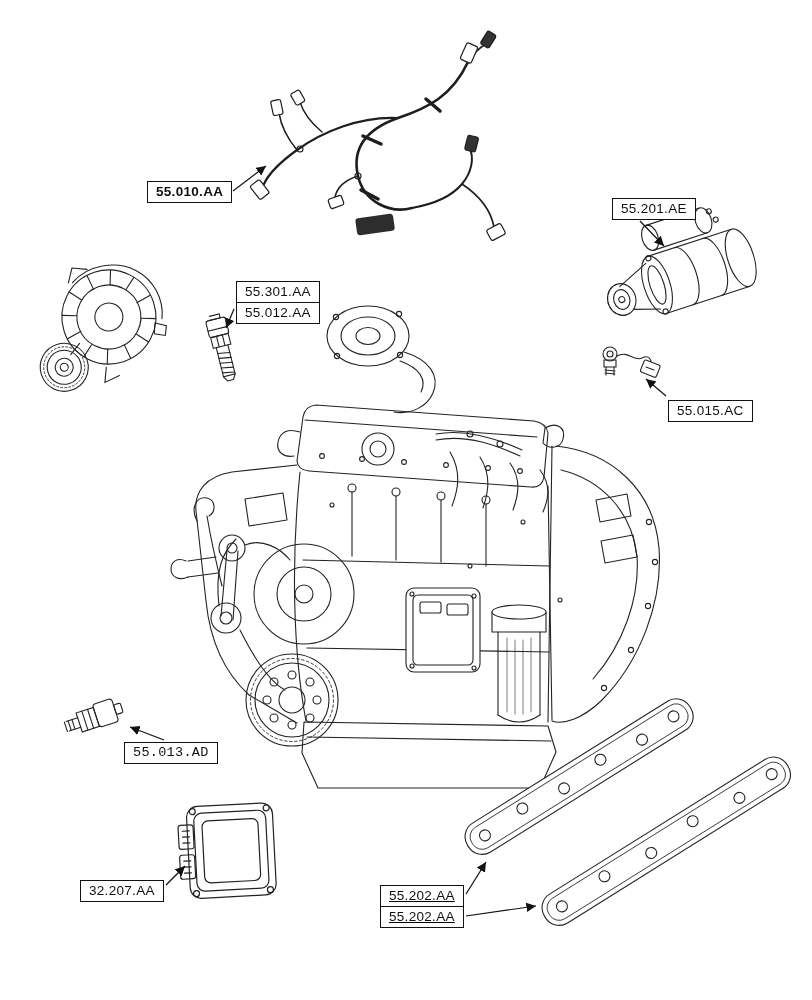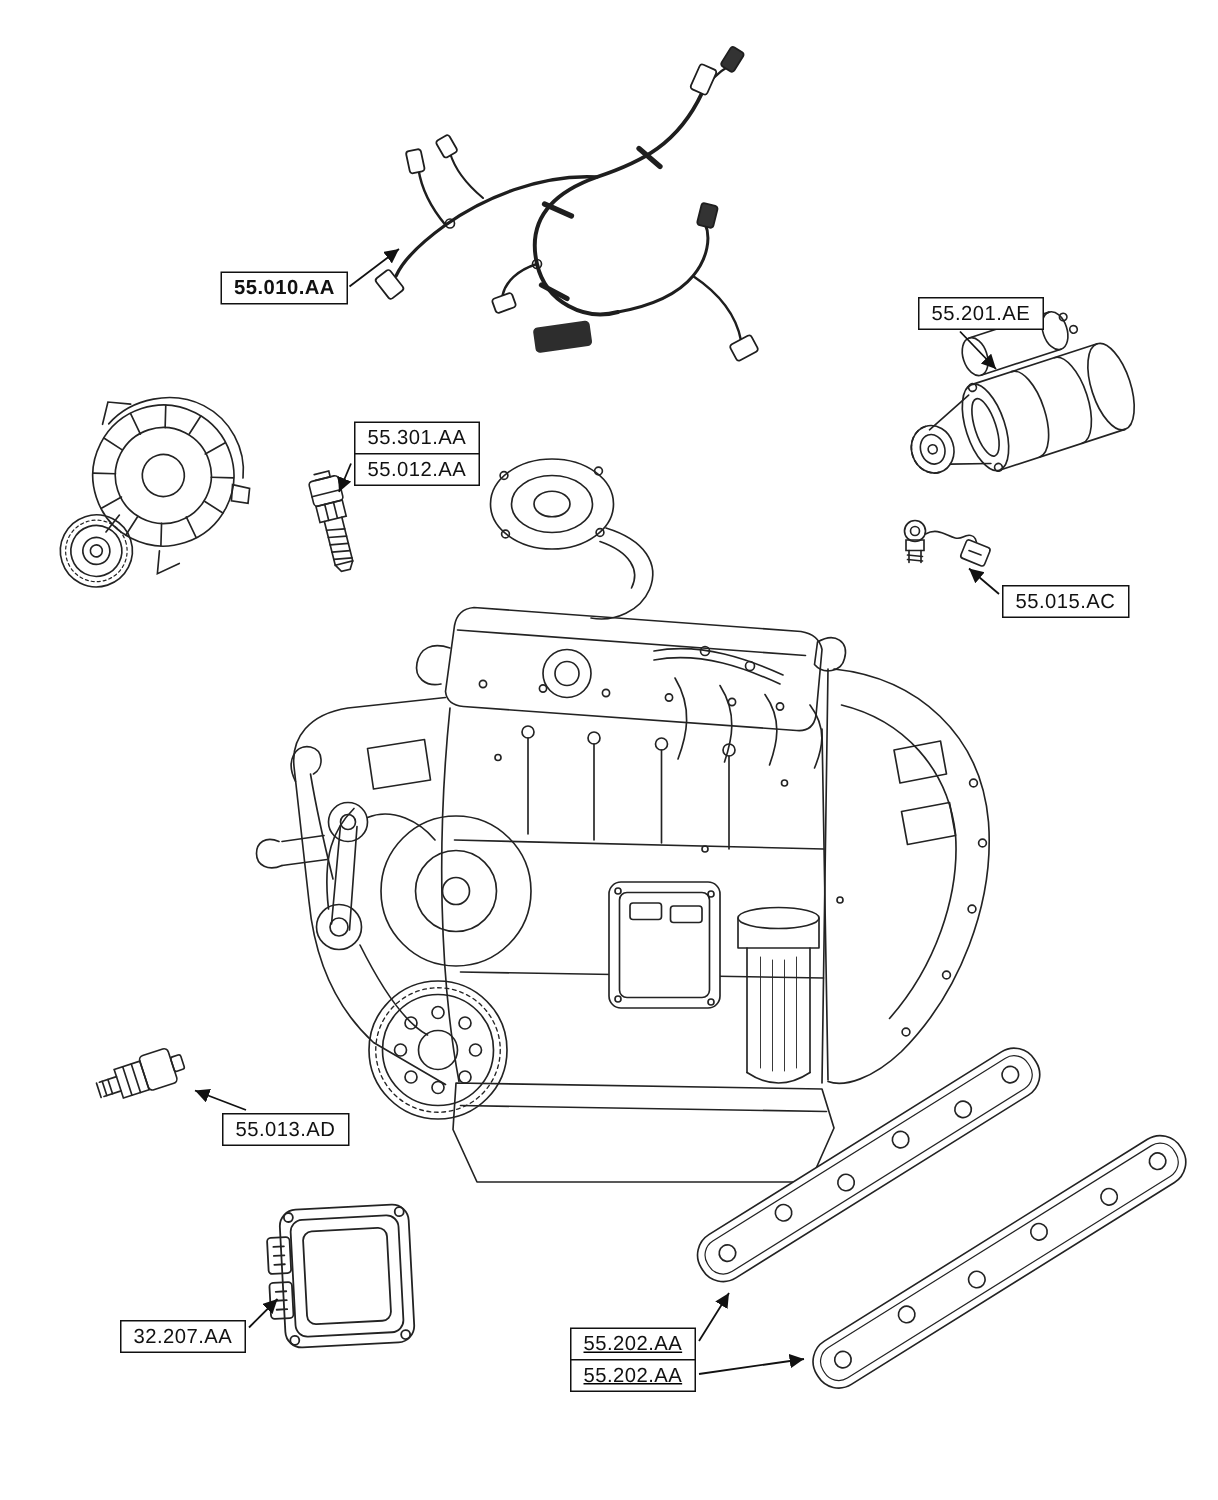--- a/index.html
+++ b/index.html
@@ -353,23 +353,23 @@
 
   <div class="callout" style="left:147px; top:181px;font-weight:bold;">55.010.AA</div>
 
   <div class="callout" style="left:598px; top:198px;margin-left:14px;">55.201.AE</div>
 
   <div class="callout-stack" style="left:236px; top:281px;">
     <div class="callout">55.301.AA</div>
     <div class="callout">55.012.AA</div>
   </div>
 
-  <div class="callout" style="left:668px; top:390px;text-align:right;">55.015.AC</div>
-
-  <div class="callout" style="left:148px; top:742px;">55.013.AD</div>
+  <div class="callout" style="left:668px; top:400px;text-align:right;">55.015.AC</div>
+
+  <div class="callout" style="left:124px; top:742px;font-family:Liberation Mono, monospace;">55.013.AD</div>
 
   <div class="callout" style="left:80px; top:880px;">32.207.AA</div>
 
   <div class="callout-stack" style="left:380px; top:885px;text-decoration:underline;">
     <div class="callout">55.202.AA</div>
     <div class="callout">55.202.AA</div>
   </div>
 
 </div>
 

